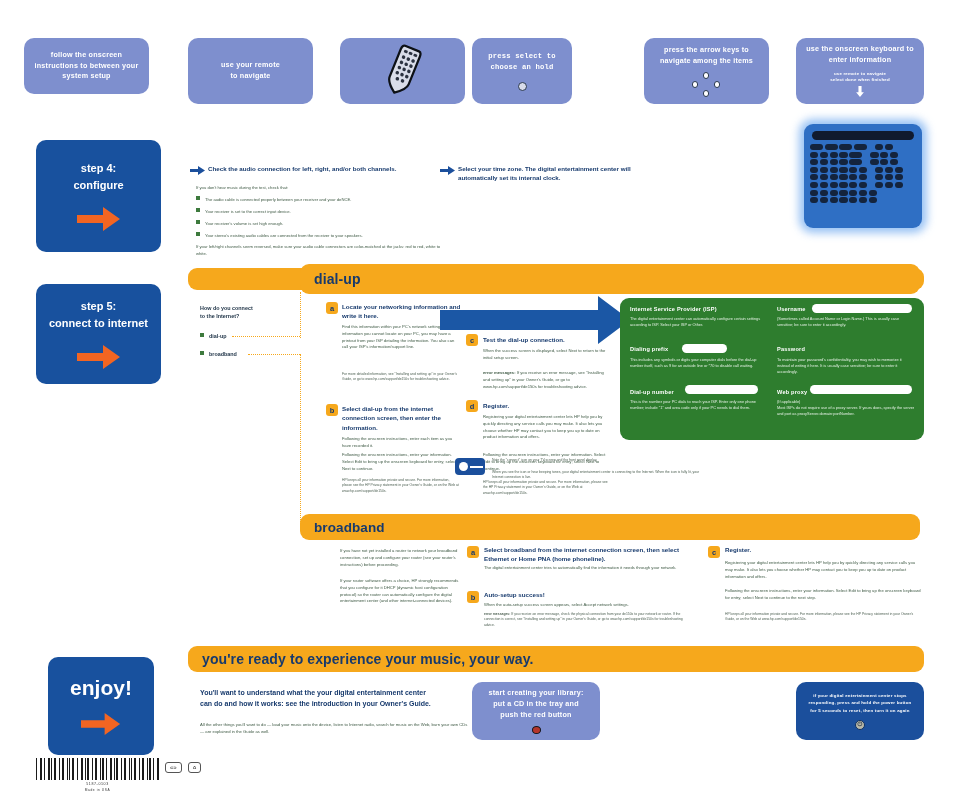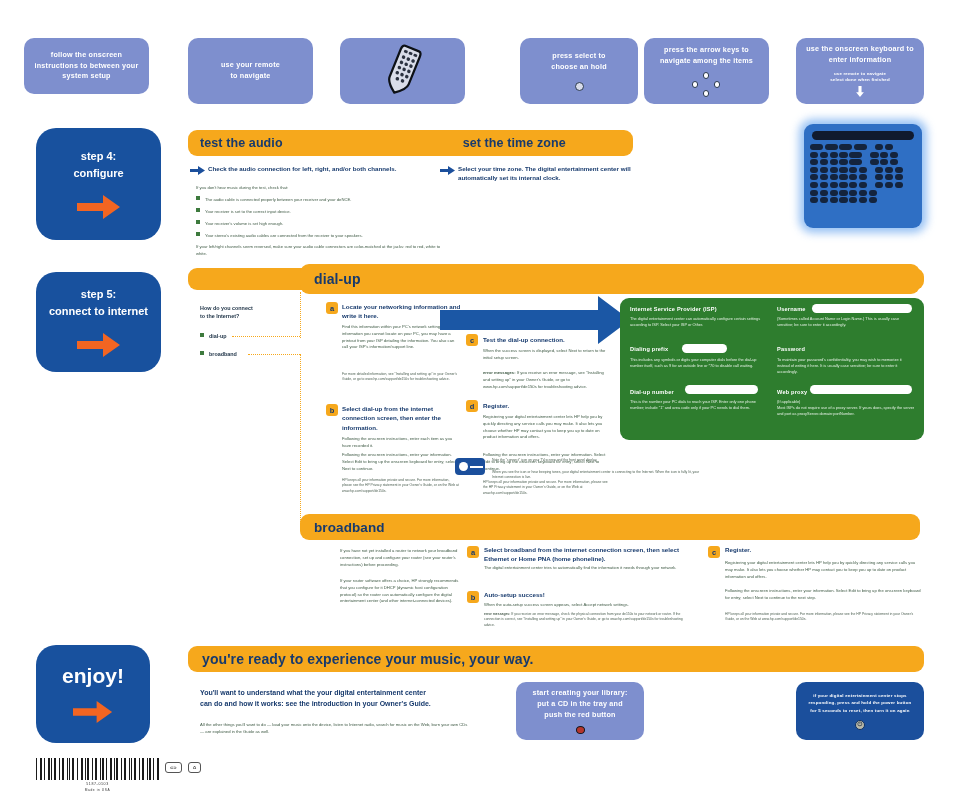--- a/index.html
+++ b/index.html
@@ -13,23 +13,23 @@
 
   
   .tipbox{
     position:absolute; background:#7e8fce; border-radius:10px;
     color:#ffffff; text-align:center; font-weight:bold;
     display:flex; flex-direction:column; align-items:center; justify-content:center;
     font-size:7.2px; line-height:1.5; letter-spacing:.2px; padding:6px 8px;
   }
   .tipbox .sub{ font-size:4.4px; font-weight:bold; line-height:1.45; margin-top:5px;}
   .stepbox{
-    position:absolute; background:#18519e; border-radius:20px; color:#fff;
+    position:absolute; background:#18519e; border-radius:10px; color:#fff;
     display:flex; flex-direction:column; align-items:center; justify-content:center;
-    font-weight:bold; text-align:right;
+    font-weight:bold; text-align:right;margin-top:12px;
   }
   .stepbox .l1{ font-size:11px; line-height:1.55; }
   .arrowbig{ margin-top:12px; }
   .banner{
     position:absolute; background:#f6a81c; border-radius:9px; color:#173a6d;
     font-weight:bold; display:flex; align-items:center;
   }
   .banner .btxt{ font-size:12.5px; letter-spacing:.1px; }
 
   .leadline{ position:absolute; font-size:6.2px; font-weight:bold; color:#173a6d; line-height:1.45; }
@@ -126,21 +126,21 @@
           <circle cx="25" cy="33" r="1.9"></circle>
             <circle cx="30.5" cy="33" r="1.9"></circle>
             <circle cx="36" cy="33" r="1.9"></circle>
           <circle cx="27.5" cy="39" r="1.9"></circle>
             <circle cx="33.5" cy="39" r="1.9"></circle>
         </g>
       </g>
     </svg>
   </div>
 
-  <div class="tipbox" style="left:520px; top:38px; width:118px; height:66px;">
+  <div class="tipbox" style="left:472px; top:38px; width:100px; height:66px;font-family:Liberation Mono, monospace;">
     <div>press select to</div>
     <div>choose an hold</div>
     <div class="selbtn" style="margin-top:9px;"></div>
   </div>
 
   <div class="tipbox" style="left:796px; top:38px; width:128px; height:66px;">
     <div>use the onscreen keyboard to</div>
     <div>enter information</div>
     <div class="sub" style="white-space:pre-line;">use remote to navigate
 select done when finished</div>
@@ -161,24 +161,20 @@
   </div>
 
   <div class="stepbox" style="left:36px; top:128px; width:125px; height:112px;">
     <div class="l1">step 4:</div>
     <div class="l1">configure</div>
     <svg class="arrowbig" width="44" height="26" viewBox="0 0 44 26">
       <path d="M0 9 h26 V1 L43 13 L26 25 V17 H0 Z" fill="#f26522"></path>
     </svg>
   </div>
 
-  <div class="banner" style="left:188px; top:130px; width:445px; height:26px; padding-left:12px;">
-    <span class="btxt">test the audio</span>
-    <span class="btxt" style="margin-left:180px;">set the time zone</span>
-  </div>
 
   <svg class="arrowr" style="left:190px; top:166px;" width="15" height="9" viewBox="0 0 15 9">
     <path d="M0 3 h8 V0 L15 4.5 L8 9 V6 H0 Z" fill="#1b4f9c"></path>
   </svg>
   <div class="leadline" style="left:208px; top:165px; width:230px;">Check the audio connection for left, right, and/or both channels.</div>
 
   <div class="body-sm" style="left:196px; top:185px; width:240px;">If you don't hear music during the test, check that:</div>
 
   <div class="bulrow" style="left:196px; top:196px; width:250px;">
     <span class="bullet"></span><span>The audio cable is connected properly between your receiver and your deNCE.</span>
@@ -395,36 +391,36 @@
     <b>error messages:</b>
     <span>If you receive an error message, check the physical connection from your de150s to your network or router. If the connection is correct, see "Installing and setting up" in your Owner's Guide, or go to www.hp.com/support/de150s for troubleshooting advice.</span>
   </div>
 
   <div class="letter" style="left:708px; top:546px;">c</div>
   <div class="head" style="left:725px; top:545px; width:190px;">Register.</div>
   <div class="body-sm" style="left:725px; top:560px; width:196px;">Registering your digital entertainment center lets HP help you by quickly directing any service calls you may make. It also lets you choose whether HP may contact you to keep you up to date on product information and offers.</div>
   <div class="body-sm" style="left:725px; top:588px; width:196px;">Following the onscreen instructions, enter your information. Select Edit to bring up the onscreen keyboard for entry; select Next to continue to the next step.</div>
   <div class="tiny" style="left:725px; top:612px; width:196px;">HP keeps all your information private and secure. For more information, please see the HP Privacy statement in your Owner's Guide, or on the Web at www.hp.com/support/de150s.</div>
 
-  <div class="stepbox" style="left:36px; top:645px; width:114px; height:98px;">
+  <div class="stepbox" style="left:48px; top:645px; width:106px; height:98px;">
     <div style="font-size:21px; font-weight:bold;">enjoy!</div>
     <svg class="arrowbig" width="40" height="24" viewBox="0 0 44 26">
       <path d="M0 9 h26 V1 L43 13 L26 25 V17 H0 Z" fill="#f26522"></path>
     </svg>
   </div>
 
   <div class="banner" style="left:188px; top:646px; width:736px; height:26px; padding-left:14px;">
     <span class="btxt" style="font-size:14px;">you're ready to experience your music, your way.</span>
   </div>
 
   <div class="leadline" style="left:200px; top:688px; width:300px; font-size:7px;">You'll want to understand what the your digital entertainment center</div>
   <div class="leadline" style="left:200px; top:699px; width:300px; font-size:7px;">can do and how it works: see the introduction in your Owner's Guide.</div>
   <div class="body-sm" style="left:200px; top:722px; width:270px;">All the other things you'll want to do — load your music onto the device, listen to Internet radio, search for music on the Web, burn your own CDs — are explained in the Guide as well.</div>
 
-  <div class="tipbox" style="left:516px; top:682px; width:128px; height:58px;">
+  <div class="tipbox" style="left:472px; top:682px; width:128px; height:58px;">
     <div>start creating your library:</div>
     <div>put a CD in the tray and</div>
     <div>push the red button</div>
     <div class="redbtn" style="margin-top:6px;"></div>
   </div>
 
   <div class="tipbox" style="left:796px; top:682px; width:128px; height:58px; background:#1b4f9c;">
     <div style="font-size:4.4px; line-height:1.6;">if your digital entertainment center stops</div>
     <div style="font-size:4.4px; line-height:1.6;">responding, press and hold the power button</div>
     <div style="font-size:4.4px; line-height:1.6;">for 5 seconds to reset, then turn it on again</div>

